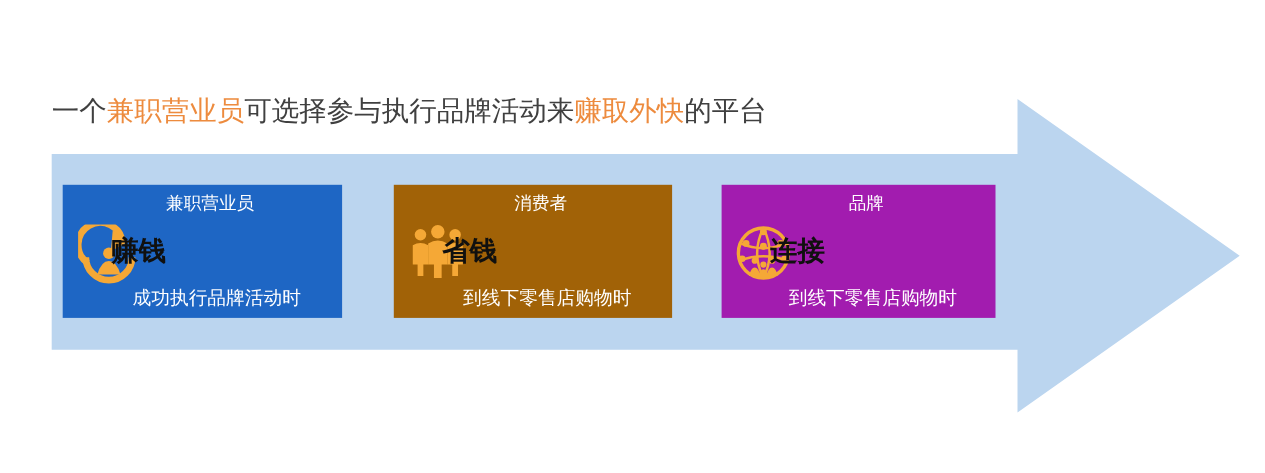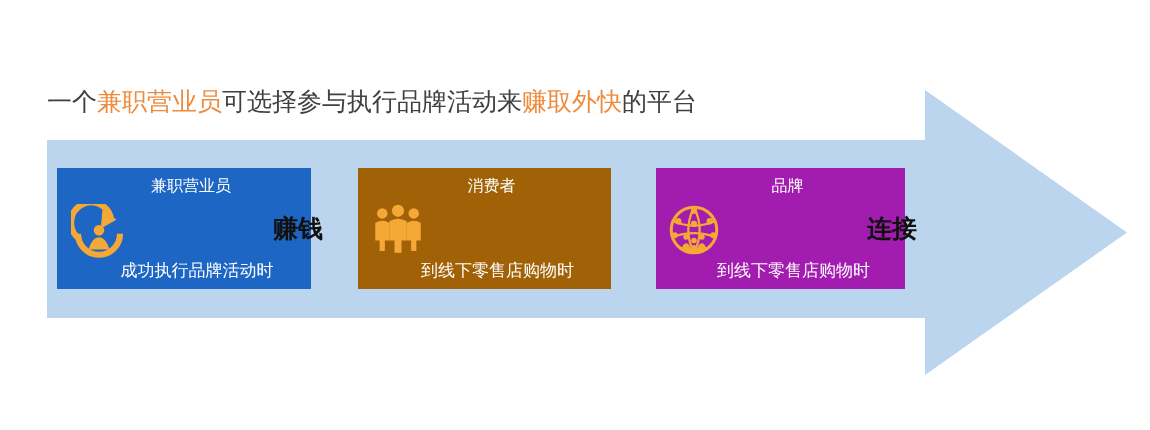--- a/index.html
+++ b/index.html
@@ -65,23 +65,23 @@
     color: #ffffff;
     font-size: 16px;
     line-height: 22px;
     padding-left: 14px;
     box-sizing: border-box;
   }
 
   .card-value {
     position: absolute;
     top: 44px;
-    left: 12px;
+    left: 4px;
     width: 100%;
-    text-align: right;
+    text-align: left;
     padding-left: 40px;
     box-sizing: border-box;
     color: #10100F;
     font-size: 25px;
     line-height: 34px;
     font-weight: bold;
   }
 
   .card-foot {
     position: absolute;
@@ -134,20 +134,21 @@
   <div class="card card-2" style="background: #a16207;">
     <div class="card-head">消费者</div>
     <svg class="card-icon" viewBox="0 0 64 64">
       <circle cx="14" cy="13" r="6" fill="#F5A836"></circle>
       <path d="M6 24 q8 -5 16 0 l0 20 -5 0 0 12 -6 0 0 -12 -5 0 z" fill="#F5A836"></path>
       <circle cx="50" cy="13" r="6" fill="#F5A836"></circle>
       <path d="M42 24 q8 -5 16 0 l0 20 -5 0 0 12 -6 0 0 -12 -5 0 z" fill="#F5A836"></path>
       <circle cx="32" cy="10" r="7" fill="#F5A836"></circle>
       <path d="M22 22 q10 -6 20 0 l0 22 -6 0 0 14 -8 0 0 -14 -6 0 z" fill="#F5A836"></path>
     </svg>
+    <div class="card-value">省钱</div>
     <div class="card-foot">到线下零售店购物时</div>
   </div>
 
   <div class="card card-3" style="background: #a21caf;">
     <div class="card-head">品牌</div>
     <svg class="card-icon" viewBox="0 0 64 64">
       <circle cx="32" cy="32" r="26" fill="none" stroke="#F5A836" stroke-width="3.5"></circle>
       <path d="M32 6 q-13 26 0 52" fill="none" stroke="#F5A836" stroke-width="2.6"></path>
       <path d="M32 6 q13 26 0 52" fill="none" stroke="#F5A836" stroke-width="2.6"></path>
       <path d="M8 22 q24 10 48 0" fill="none" stroke="#F5A836" stroke-width="2.6"></path>

